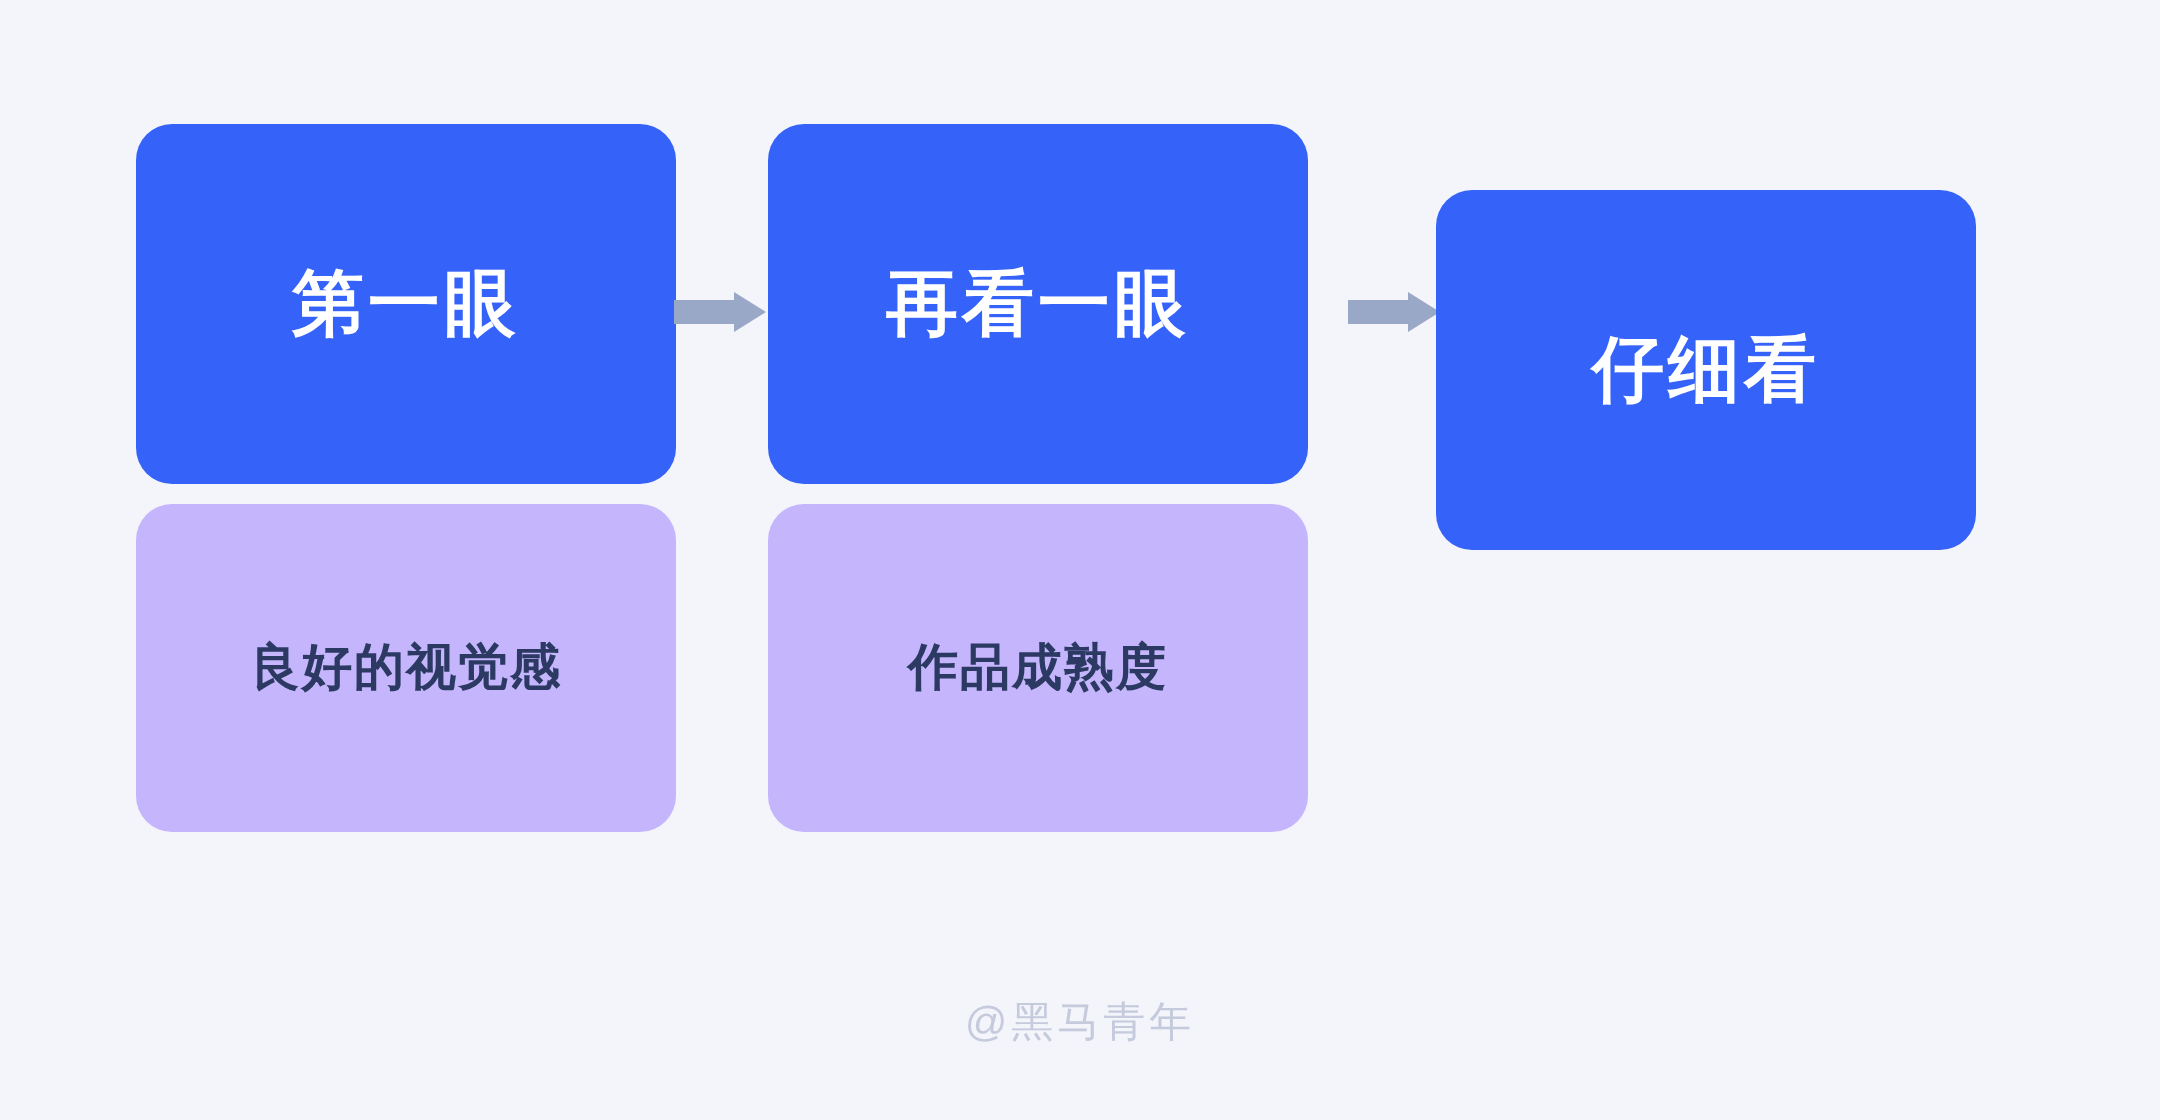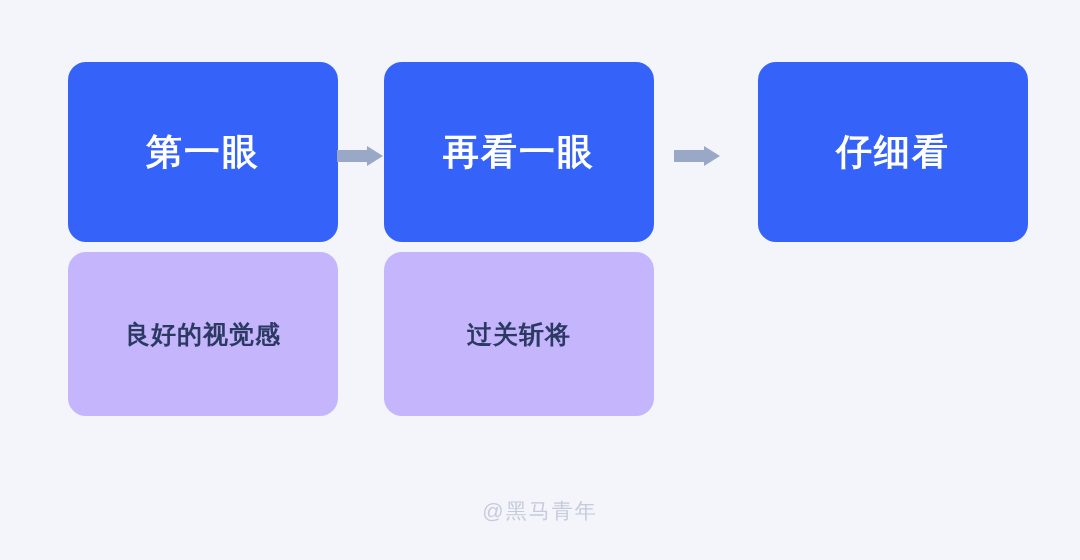--- a/index.html
+++ b/index.html
@@ -24,21 +24,21 @@
   }
 
   
   .column {
     position: absolute;
     top: 62px;
     width: 270px;
   }
   .col-1 { left: 68px; }
   .col-2 { left: 384px; }
-  .col-3 { left: 758px; }
+  .col-3 { left: 718px; margin-top: 33px; }
 
   
   .head-card {
     width: 270px;
     height: 180px;
     background: #3563fa;
     border-radius: 18px;
     display: flex;
     align-items: center;
     justify-content: center;
@@ -120,21 +120,21 @@
       <path d="M0 4 H30 V0 L46 10 L30 20 V16 H0 Z" fill="#9aa8c8"></path>
     </svg>
   </div>
 
   <div class="column col-2">
     <div class="head-card">
       <span class="head-title">再看一眼</span>
     </div>
     <div class="body-card">
       <div class="body-text">
-        <span class="body-line">过关斩将</span>
+        <span class="body-line">作品成熟度</span>
       </div>
     </div>
   </div>
 
   <div class="arrow arrow-2">
     <svg width="46" height="20" viewBox="0 0 46 20" aria-hidden="true">
       <path d="M0 4 H30 V0 L46 10 L30 20 V16 H0 Z" fill="#9aa8c8"></path>
     </svg>
   </div>
 

